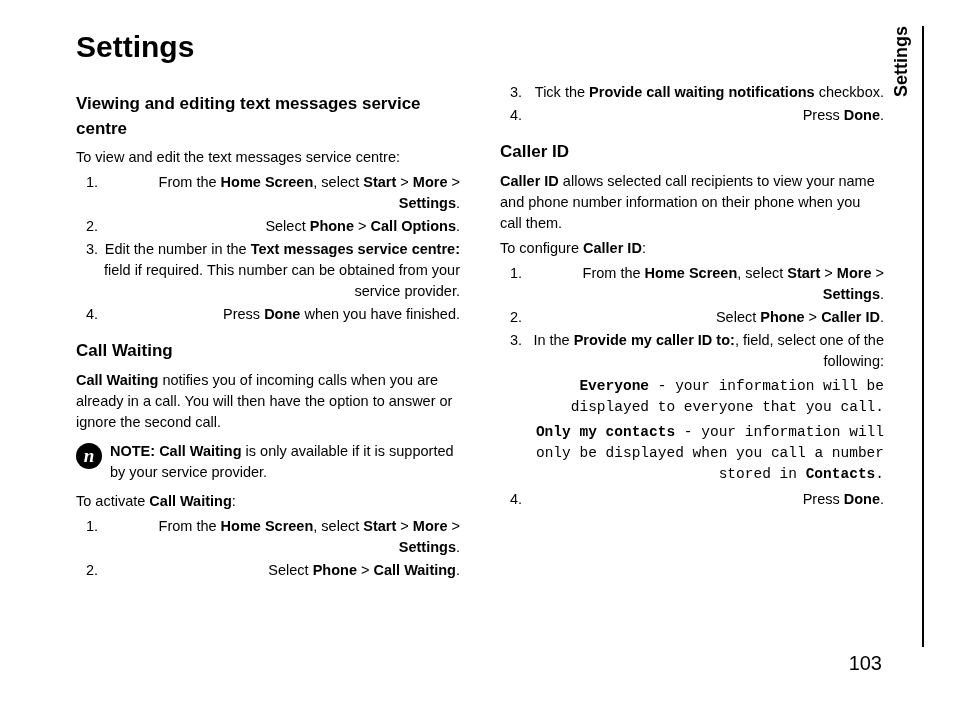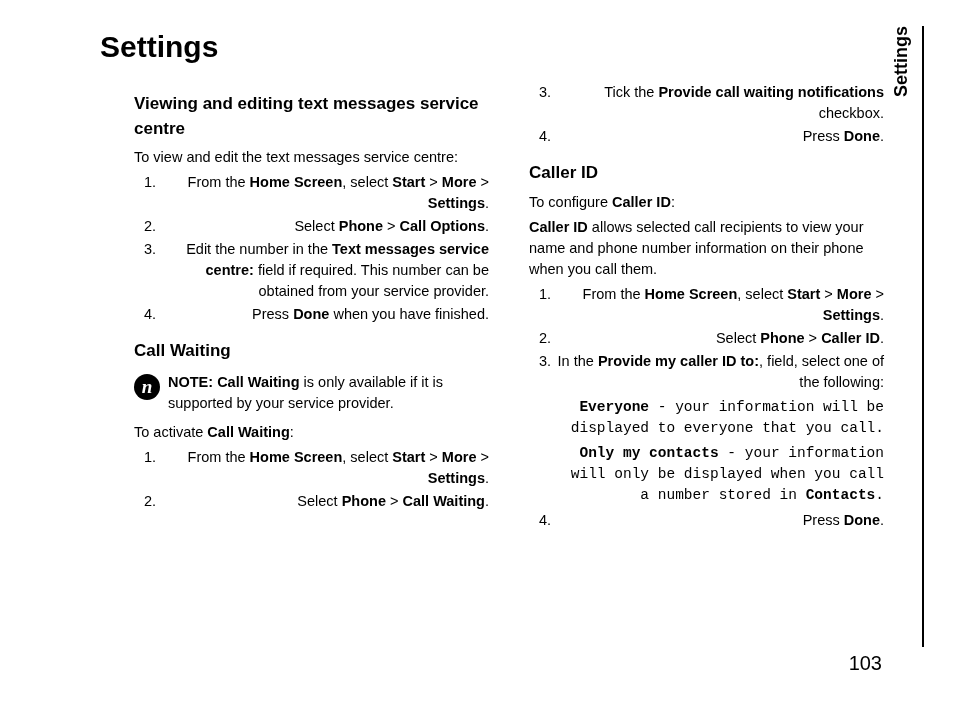--- a/index.html
+++ b/index.html
@@ -6,33 +6,32 @@
     margin: 0;
     padding: 0;
     width: 954px;
     height: 701px;
     background: #fff;
     font-family: Arial, Helvetica, sans-serif;
     color: #000;
   }
   .page {
     box-sizing: border-box;
-    padding: 30px 70px 30px 100px;
+    padding: 30px 70px 30px 76px;
     position: relative;
     height: 100%;
   }
   h1.title {
     font-size: 30px;
     font-weight: bold;
     margin: 0 0 14px 0;
   }
   .columns {
     display: flex;
     gap: 40px;
-    margin-left: 34px;
   }
   .col {
     flex: 1;
     font-size: 14.5px;
     line-height: 1.45;
   }
   h2.section {
     font-size: 17px;
     font-weight: bold;
     margin: 14px 0 6px 0;
@@ -128,20 +127,23 @@
         </li>
         <li>
           <span>Edit the number in the </span><span class="b">Text messages service centre:</span><span> field if required. This number can be obtained from your service provider.</span>
         </li>
         <li>
           <span>Press </span><span class="b">Done</span><span> when you have finished.</span>
         </li>
       </ol>
 
       <h2 class="section">Call Waiting</h2>
+      <p>
+        <span class="b">Call Waiting</span><span> notifies you of incoming calls when you are already in a call. You will then have the option to answer or ignore the second call.</span>
+      </p>
 
       <div class="note-row">
         <div class="note-icon">n</div>
         <div>
           <span class="b">NOTE: Call Waiting</span><span> is only available if it is supported by your service provider.</span>
         </div>
       </div>
 
       <p>
         <span>To activate </span><span class="b">Call Waiting</span><span>:</span>
@@ -161,24 +163,24 @@
         <li>
           <span>Tick the </span><span class="b">Provide call waiting notifications</span><span> checkbox.</span>
         </li>
         <li>
           <span>Press </span><span class="b">Done</span><span>.</span>
         </li>
       </ol>
 
       <h2 class="section">Caller ID</h2>
       <p>
+        <span class="b">Caller ID</span><span> allows selected call recipients to view your name and phone number information on their phone when you call them.</span>
+      </p>
+      <p>
         <span>To configure </span><span class="b">Caller ID</span><span>:</span>
-      </p>
-      <p>
-        <span class="b">Caller ID</span><span> allows selected call recipients to view your name and phone number information on their phone when you call them.</span>
       </p>
       <ol>
         <li>
           <span>From the </span><span class="b">Home Screen</span><span>, select </span><span class="b">Start</span><span> &gt; </span><span class="b">More</span><span> &gt; </span><span class="b">Settings</span><span>.</span>
         </li>
         <li>
           <span>Select </span><span class="b">Phone</span><span> &gt; </span><span class="b">Caller ID</span><span>.</span>
         </li>
         <li>
           <span>In the </span><span class="b">Provide my caller ID to:</span><span>, field, select one of the following:</span>

